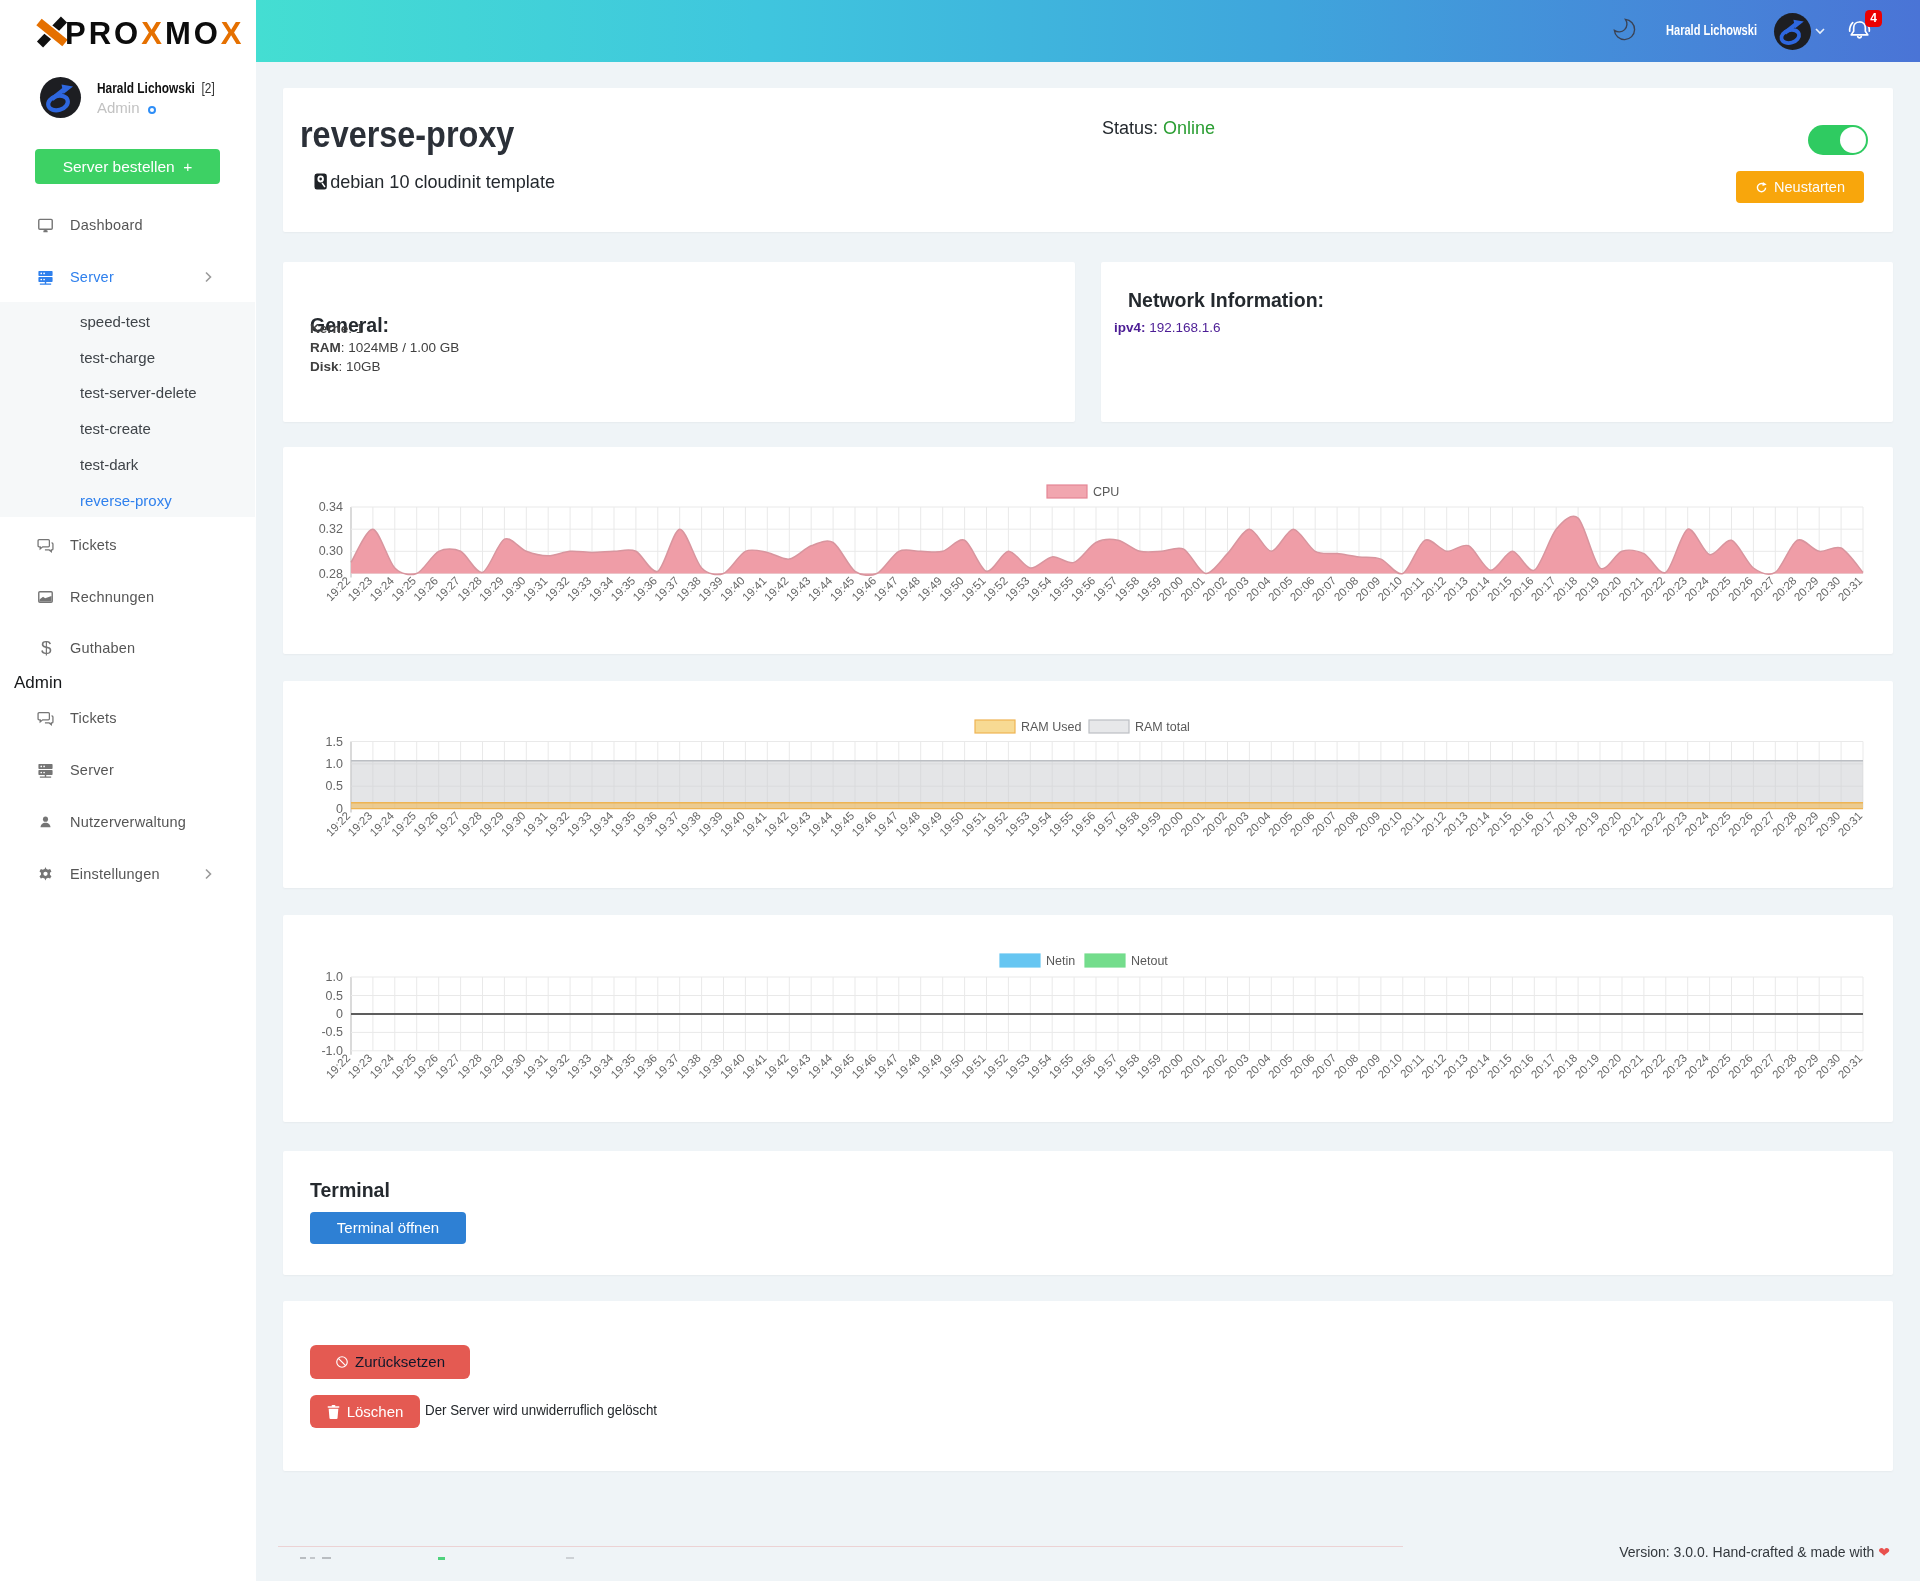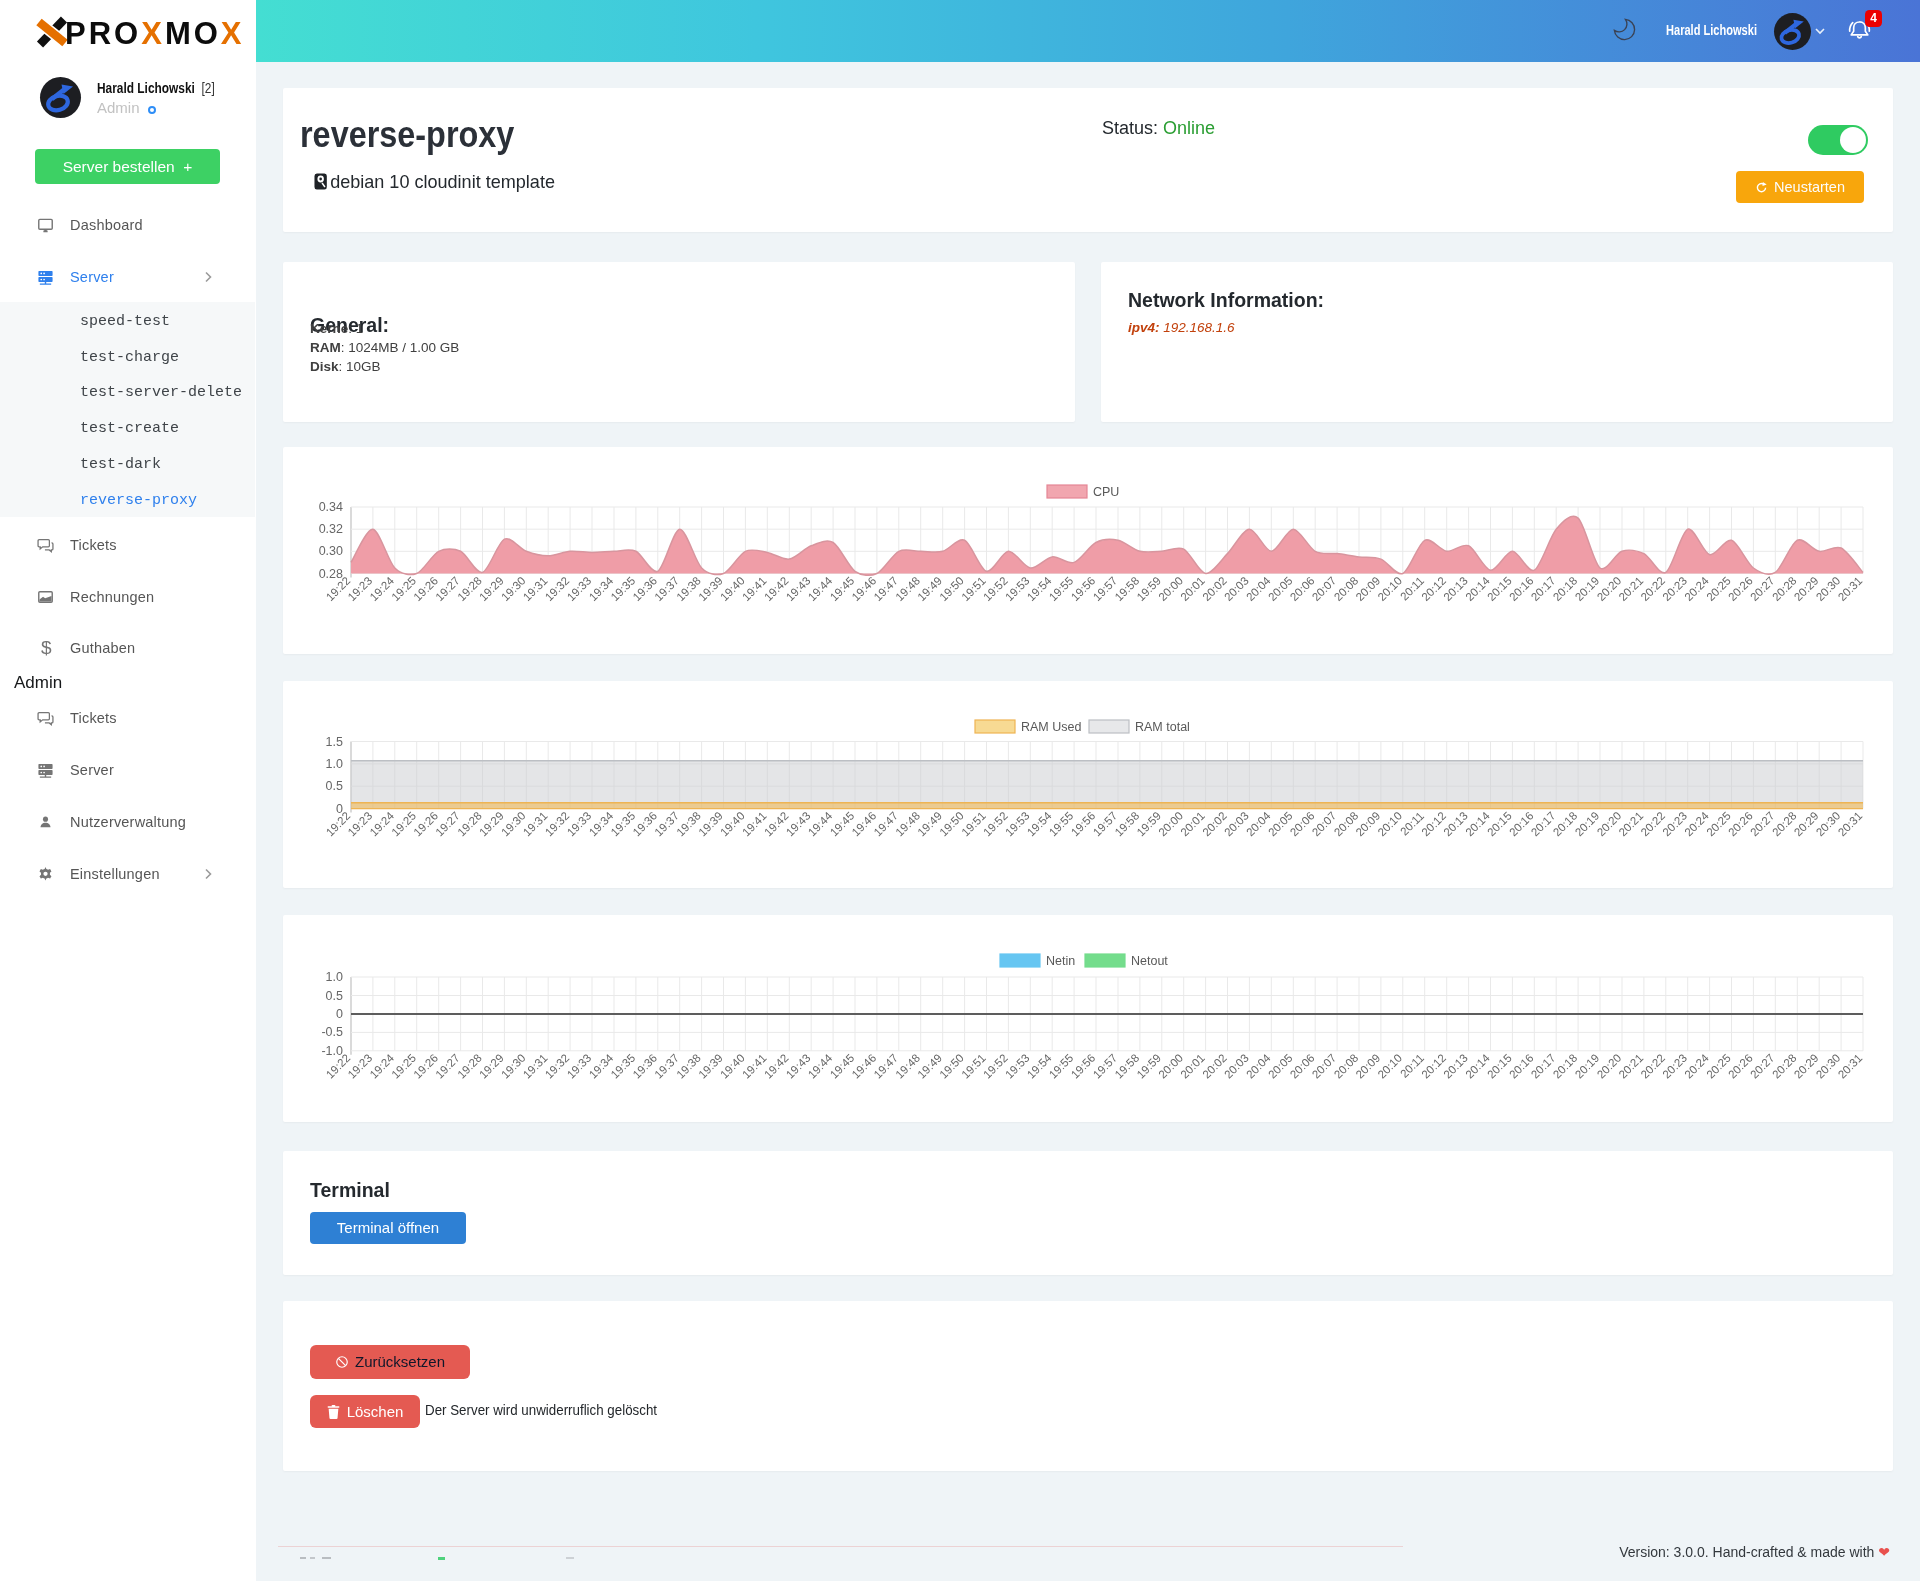--- a/index.html
+++ b/index.html
@@ -82,21 +82,21 @@
         <circle cx="10" cy="15.5" r="1.2" fill="#fff"></circle>
         <path d="M12 19 v3" stroke="#2f80ed" stroke-width="2"></path>
         <path d="M4 22 h16" stroke="#2f80ed" stroke-width="2"></path>
       </svg>
     <span class="lbl">Server</span>
     <svg class="chev" viewBox="0 0 12 12" fill="none" stroke="#9b9b9b" stroke-width="1.6">
         <path d="M4 1.5 L8.5 6 L4 10.5"></path>
       </svg>
   </div>
 
-  <div style="position:absolute; left:0; top:302px; width:255px; height:215px; background:#f6f8f9;font-family:Liberation Mono, monospace;">
+  <div style="position:absolute; left:0; top:302px; width:255px; height:215px; background:#f6f8f9;">
     <div class="subitem" style="top:19px;">speed-test</div>
     <div class="subitem" style="top:55px;">test-charge</div>
     <div class="subitem" style="top:90px;">test-server-delete</div>
     <div class="subitem" style="top:126px;">test-create</div>
     <div class="subitem" style="top:162px;">test-dark</div>
     <div class="subitem" style="top:198px; color:#2f80ed;">reverse-proxy</div>
   </div>
 
   <div class="navitem" style="top:525px;">
     <svg class="ico" viewBox="0 0 24 24" fill="none" stroke="#757575" stroke-width="1.8">
@@ -185,21 +185,21 @@
 <div class="card" style="left:283px; top:262px; width:792px; height:160px;">
   <div style="position:absolute; left:27px; top:27px; font-size:19.5px; font-weight:600; color:#24292e;margin-top:25px;">General:</div>
   <div style="position:absolute; left:27px; top:57px; font-size:13.5px; color:#404040; line-height:19px;">
     <div><b>Kerne</b>: 1</div>
     <div><b>RAM</b>: 1024MB / 1.00 GB</div>
     <div><b>Disk</b>: 10GB</div>
   </div>
 </div>
 <div class="card" style="left:1101px; top:262px; width:792px; height:160px;">
   <div style="position:absolute; left:27px; top:27px; font-size:19.5px; font-weight:600; color:#24292e;">Network Information:</div>
-  <div style="position:absolute; left:27px; top:58px; font-size:13.5px; color:#c2410c;font-style:italic;"><b>ipv4:</b> 192.168.1.6</div>
+  <div style="position:absolute; left:13px; top:58px; font-size:13.5px; color:#4c1d95;"><b>ipv4:</b> 192.168.1.6</div>
 </div>
 
 <div class="card" style="left:283px; top:447px; width:1610px; height:207px;">
     <svg width="1610" height="207" viewBox="0 0 1610 207" style="position:absolute;left:0;top:0;">
 <path d="M89.9,60.0V126.5 M111.8,60.0V126.5 M133.7,60.0V126.5 M155.7,60.0V126.5 M177.6,60.0V126.5 M199.5,60.0V126.5 M221.4,60.0V126.5 M243.3,60.0V126.5 M265.2,60.0V126.5 M287.1,60.0V126.5 M309.0,60.0V126.5 M331.0,60.0V126.5 M352.9,60.0V126.5 M374.8,60.0V126.5 M396.7,60.0V126.5 M418.6,60.0V126.5 M440.5,60.0V126.5 M462.4,60.0V126.5 M484.3,60.0V126.5 M506.3,60.0V126.5 M528.2,60.0V126.5 M550.1,60.0V126.5 M572.0,60.0V126.5 M593.9,60.0V126.5 M615.8,60.0V126.5 M637.7,60.0V126.5 M659.7,60.0V126.5 M681.6,60.0V126.5 M703.5,60.0V126.5 M725.4,60.0V126.5 M747.3,60.0V126.5 M769.2,60.0V126.5 M791.1,60.0V126.5 M813.0,60.0V126.5 M835.0,60.0V126.5 M856.9,60.0V126.5 M878.8,60.0V126.5 M900.7,60.0V126.5 M922.6,60.0V126.5 M944.5,60.0V126.5 M966.4,60.0V126.5 M988.3,60.0V126.5 M1010.3,60.0V126.5 M1032.2,60.0V126.5 M1054.1,60.0V126.5 M1076.0,60.0V126.5 M1097.9,60.0V126.5 M1119.8,60.0V126.5 M1141.7,60.0V126.5 M1163.7,60.0V126.5 M1185.6,60.0V126.5 M1207.5,60.0V126.5 M1229.4,60.0V126.5 M1251.3,60.0V126.5 M1273.2,60.0V126.5 M1295.1,60.0V126.5 M1317.0,60.0V126.5 M1339.0,60.0V126.5 M1360.9,60.0V126.5 M1382.8,60.0V126.5 M1404.7,60.0V126.5 M1426.6,60.0V126.5 M1448.5,60.0V126.5 M1470.4,60.0V126.5 M1492.3,60.0V126.5 M1514.3,60.0V126.5 M1536.2,60.0V126.5 M1558.1,60.0V126.5 M1580.0,60.0V126.5" stroke="#e9e9e9" stroke-width="1" fill="none"></path>
 <path d="M68.0,60.0V130.5" stroke="#c2c2c2" stroke-width="1.2" fill="none"></path>
 <path d="M68.0,60.0H1580.0 M68.0,82.2H1580.0 M68.0,104.3H1580.0 M68.0,126.5H1580.0" stroke="#e9e9e9" stroke-width="1" fill="none"></path>
 <text x="60" y="64.0" text-anchor="end" font-size="12.5" fill="#666">0.34</text>
 <text x="60" y="86.2" text-anchor="end" font-size="12.5" fill="#666">0.32</text>
 <text x="60" y="108.3" text-anchor="end" font-size="12.5" fill="#666">0.30</text>

